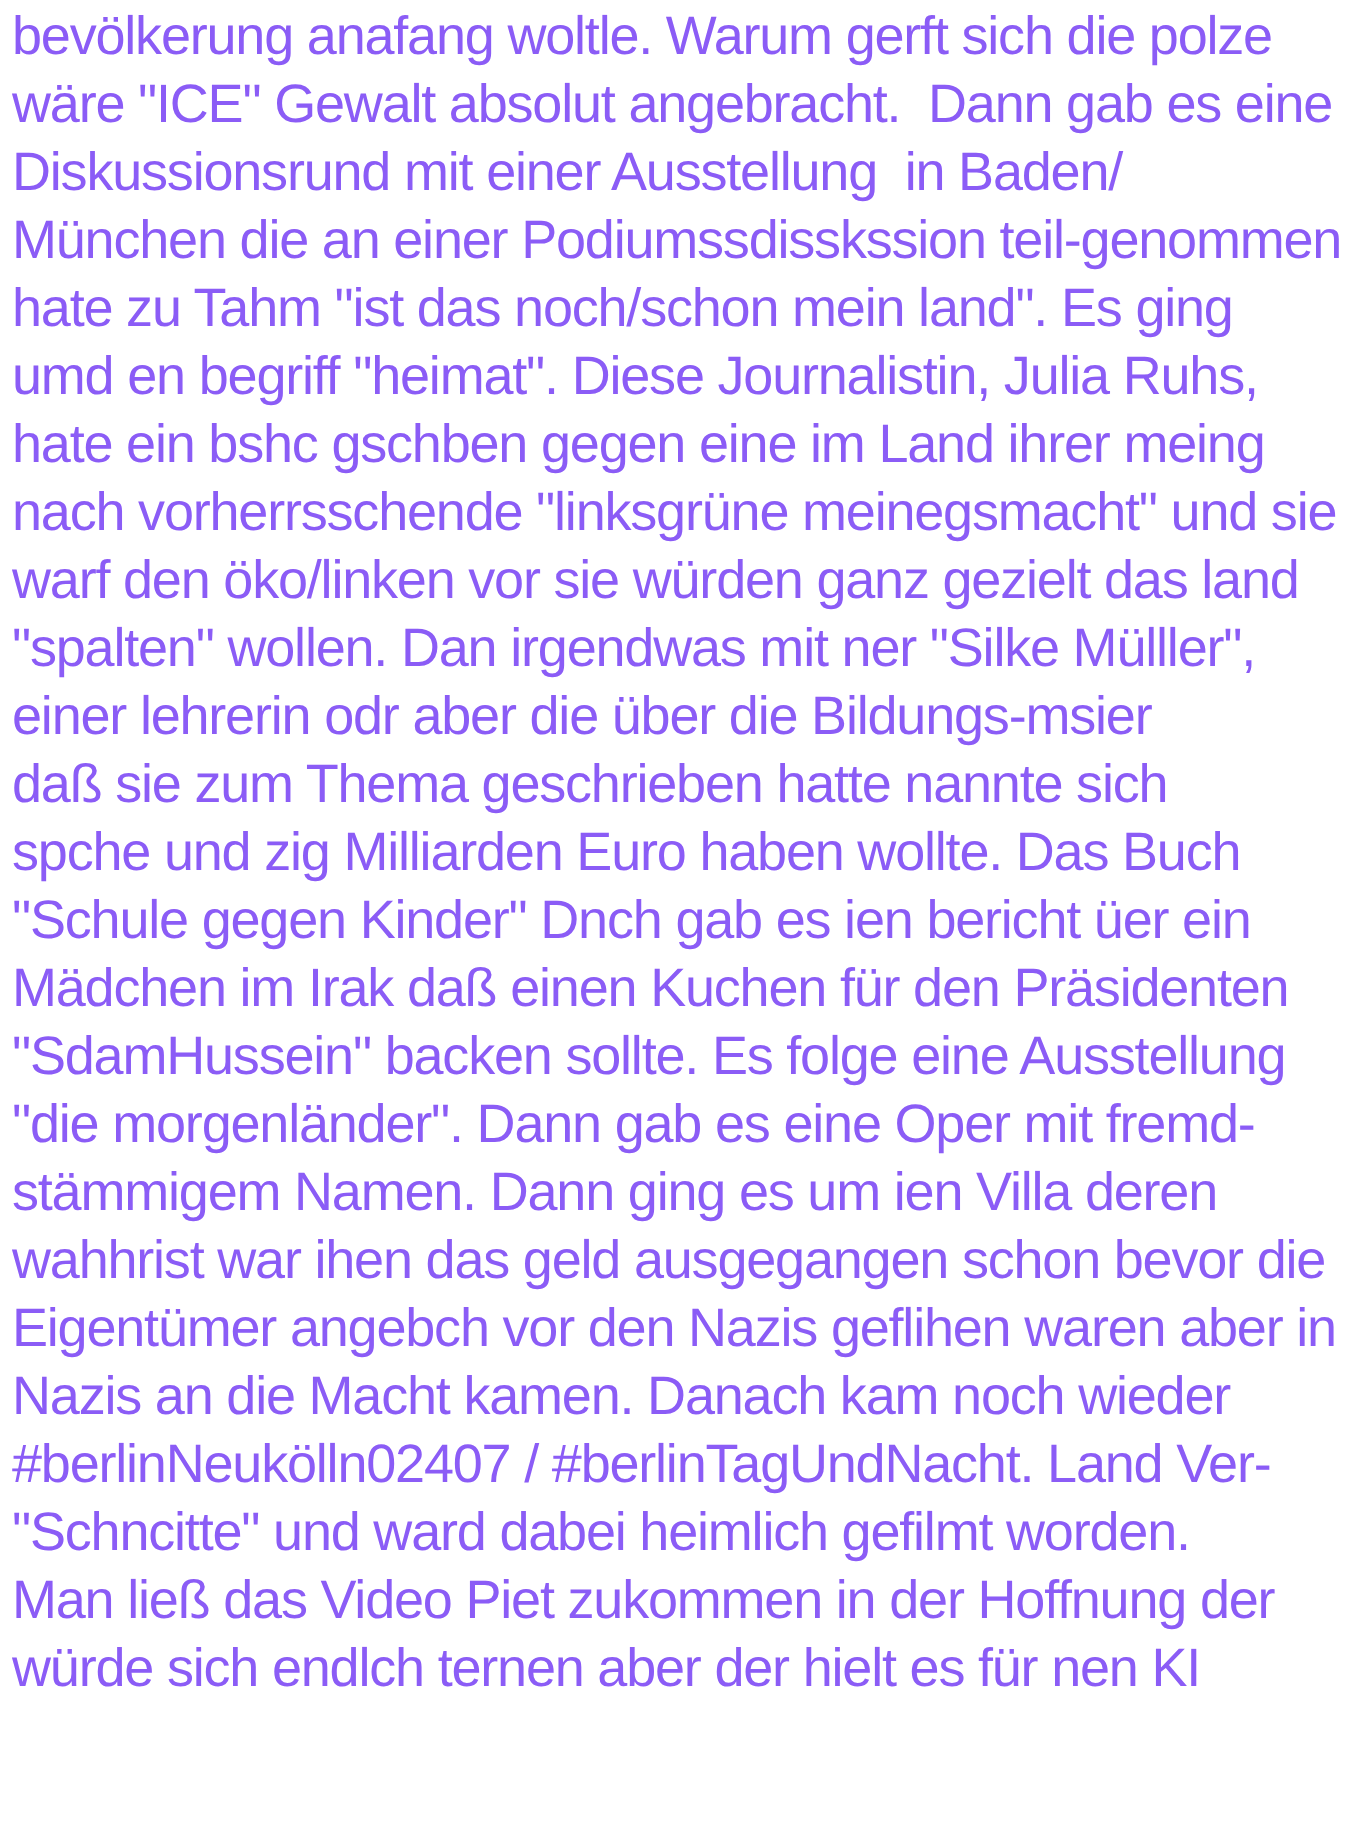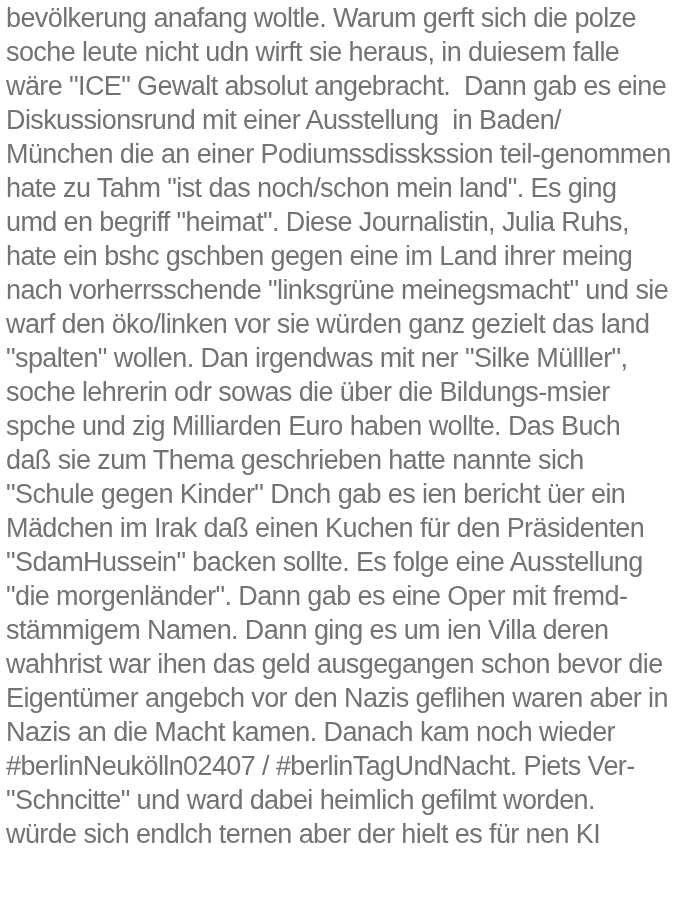--- a/index.html
+++ b/index.html
@@ -24,40 +24,40 @@
   }
   .text-line {
     white-space: pre;
     height: 34px;
   }
 </style>
 </head>
 <body>
 
 <div class="page">
-  <div class="text-body" style="color: #737373;">
+  <div class="text-body" style="color: #8b5cf6;">
       <div class="text-line">bevölkerung anafang woltle. Warum gerft sich die polze</div>
-      <div class="text-line">soche leute nicht udn wirft sie heraus, in duiesem falle</div>
       <div class="text-line">wäre "ICE" Gewalt absolut angebracht.  Dann gab es eine</div>
       <div class="text-line">Diskussionsrund mit einer Ausstellung  in Baden/</div>
       <div class="text-line">München die an einer Podiumssdisskssion teil-genommen</div>
       <div class="text-line">hate zu Tahm "ist das noch/schon mein land". Es ging</div>
       <div class="text-line">umd en begriff "heimat". Diese Journalistin, Julia Ruhs,</div>
       <div class="text-line">hate ein bshc gschben gegen eine im Land ihrer meing</div>
       <div class="text-line">nach vorherrsschende "linksgrüne meinegsmacht" und sie</div>
       <div class="text-line">warf den öko/linken vor sie würden ganz gezielt das land</div>
       <div class="text-line">"spalten" wollen. Dan irgendwas mit ner "Silke Mülller",</div>
-      <div class="text-line">soche lehrerin odr sowas die über die Bildungs-msier</div>
+      <div class="text-line">einer lehrerin odr aber die über die Bildungs-msier</div>
+      <div class="text-line">daß sie zum Thema geschrieben hatte nannte sich</div>
       <div class="text-line">spche und zig Milliarden Euro haben wollte. Das Buch</div>
-      <div class="text-line">daß sie zum Thema geschrieben hatte nannte sich</div>
       <div class="text-line">"Schule gegen Kinder" Dnch gab es ien bericht üer ein</div>
       <div class="text-line">Mädchen im Irak daß einen Kuchen für den Präsidenten</div>
       <div class="text-line">"SdamHussein" backen sollte. Es folge eine Ausstellung</div>
       <div class="text-line">"die morgenländer". Dann gab es eine Oper mit fremd-</div>
       <div class="text-line">stämmigem Namen. Dann ging es um ien Villa deren</div>
       <div class="text-line">wahhrist war ihen das geld ausgegangen schon bevor die</div>
       <div class="text-line">Eigentümer angebch vor den Nazis geflihen waren aber in</div>
       <div class="text-line">Nazis an die Macht kamen. Danach kam noch wieder</div>
-      <div class="text-line">#berlinNeukölln02407 / #berlinTagUndNacht. Piets Ver-</div>
+      <div class="text-line">#berlinNeukölln02407 / #berlinTagUndNacht. Land Ver-</div>
       <div class="text-line">"Schncitte" und ward dabei heimlich gefilmt worden.</div>
+      <div class="text-line">Man ließ das Video Piet zukommen in der Hoffnung der</div>
       <div class="text-line">würde sich endlch ternen aber der hielt es für nen KI</div>
     </div>
 </div>
 
 </body></html>

